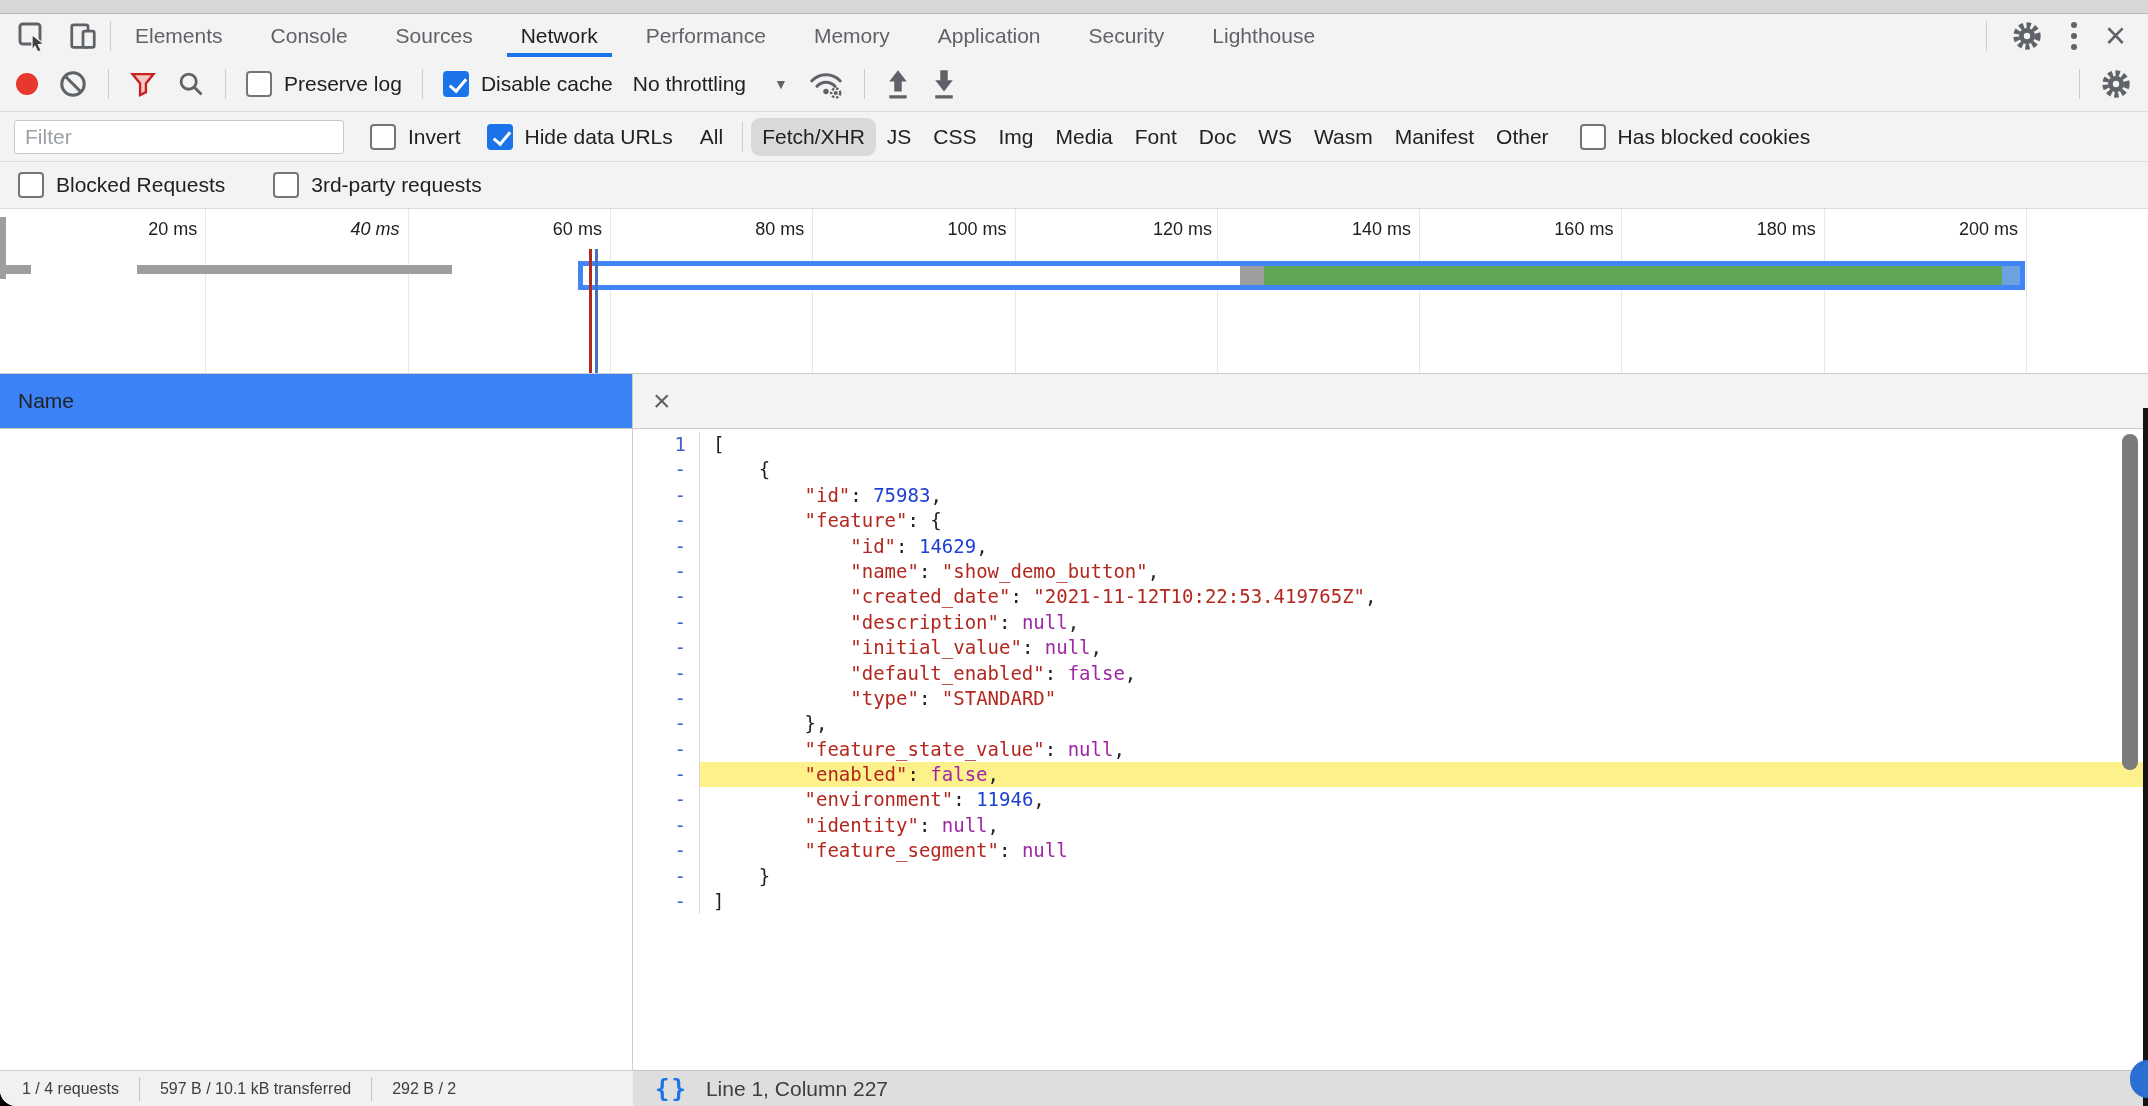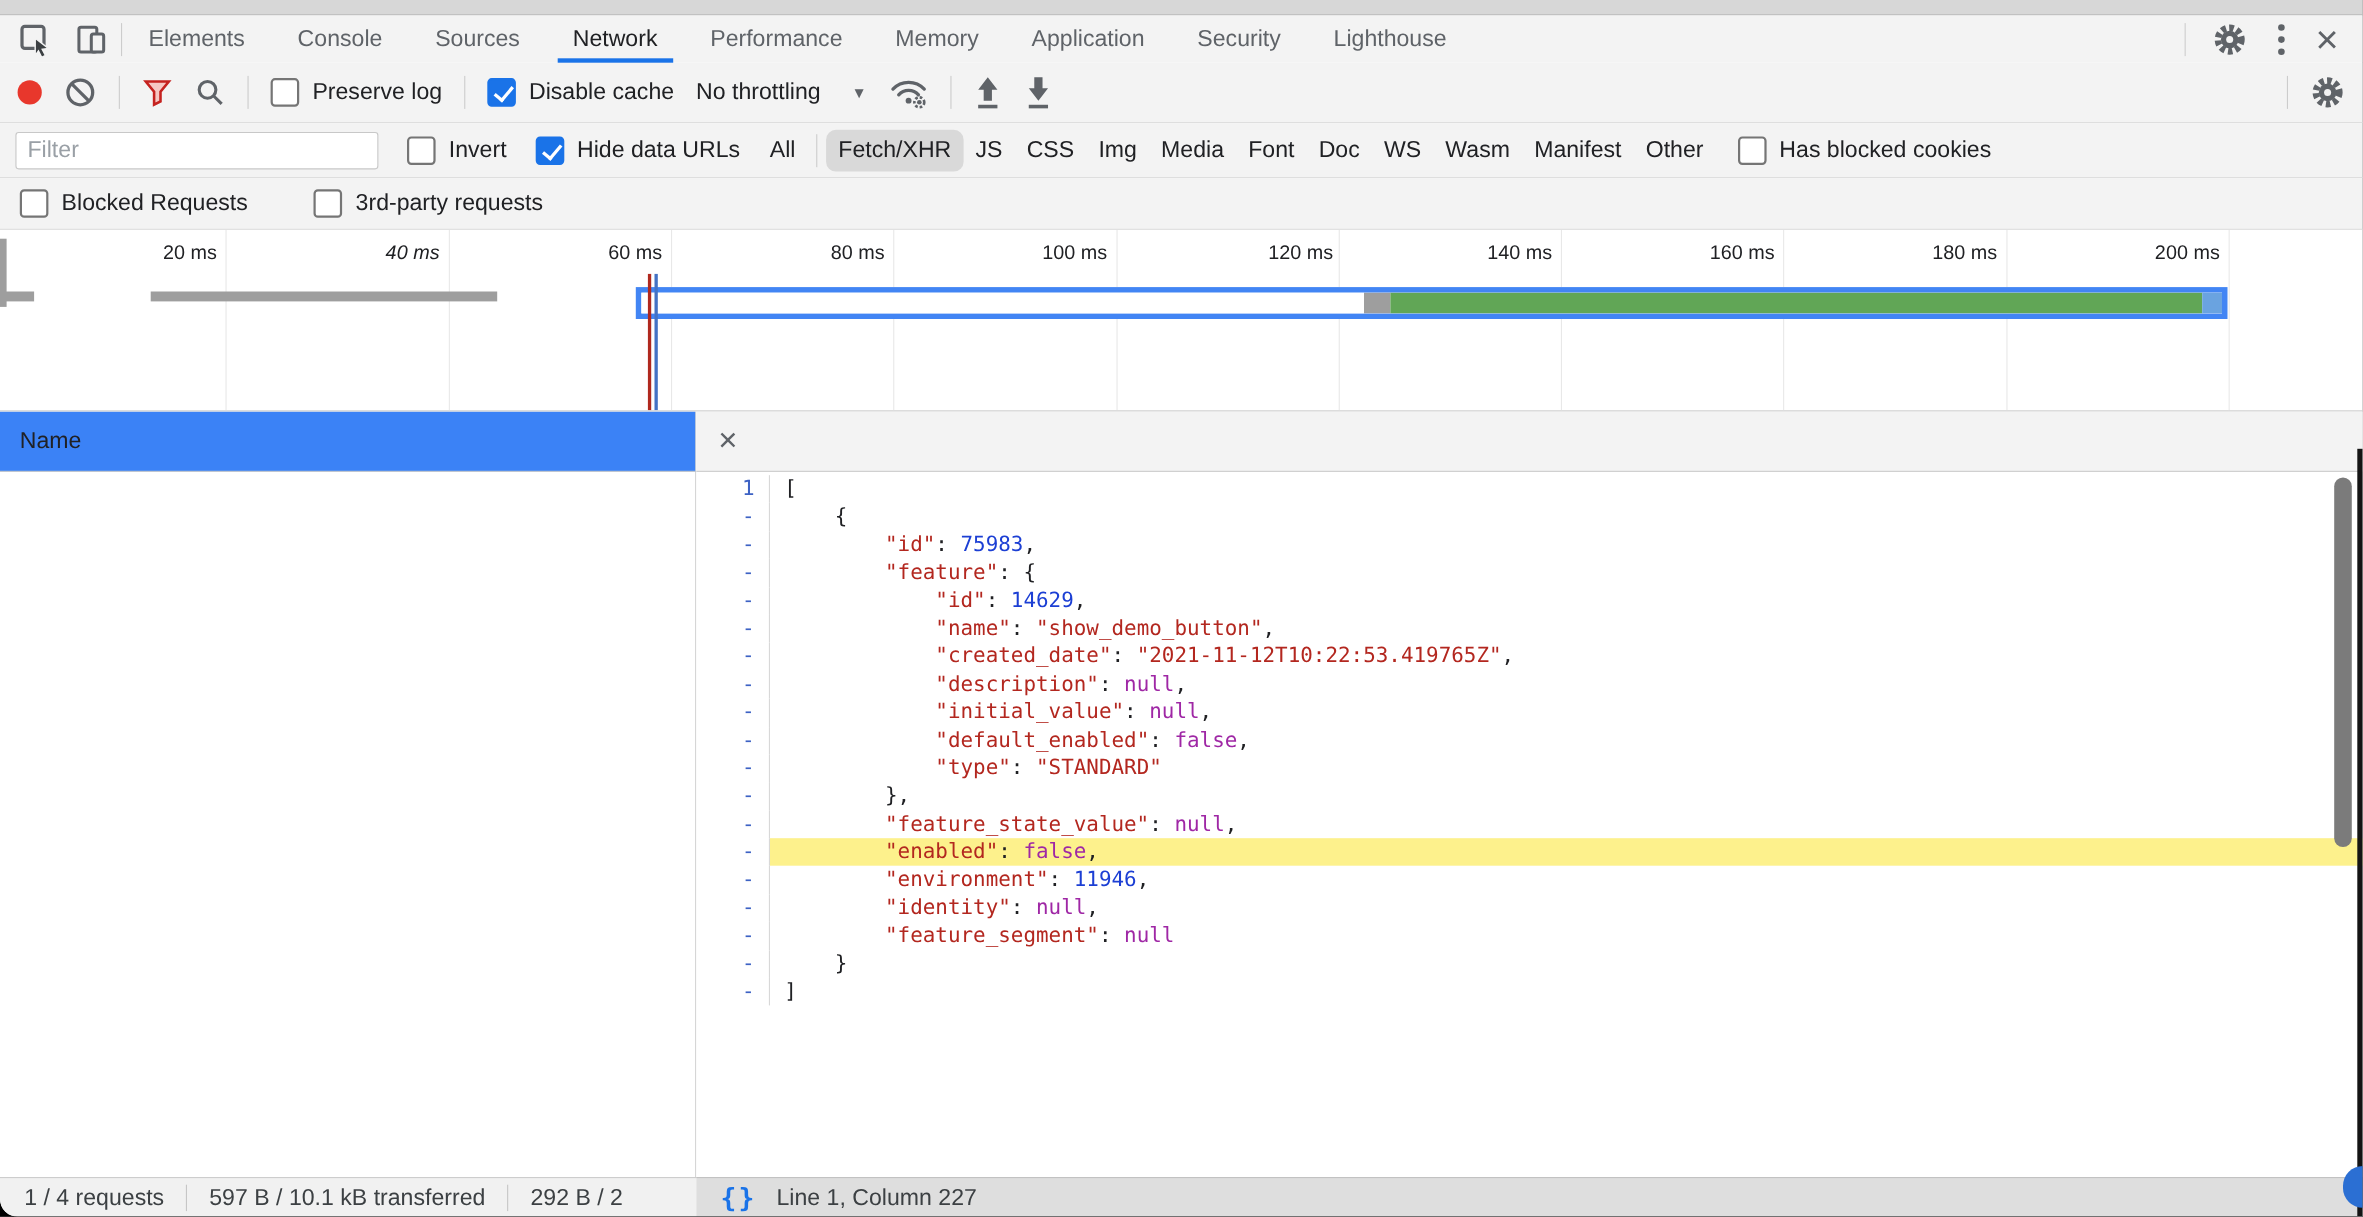--- a/index.html
+++ b/index.html
@@ -41,21 +41,21 @@
   .filter-input { width:330px; height:34px; border:1px solid #c8c8c8; border-radius:3px; padding:0 10px;
                   font-size:21px; color:#202124; background:#fff; outline:none; font-family:"Liberation Sans",sans-serif; }
   .filter-input::placeholder { color:#9aa0a6; }
   .filterbar .cb-row { margin-left:26px; }
   .type-list { display:flex; align-items:center; margin-left:16px; }
   .pill { font-size:21px; color:#202124; padding:7px 11px; border-radius:9px; white-space:nowrap; }
   .pill.sel { background:#d9d9d9; }
   .type-div { width:1px; height:30px; background:#ccc; margin:0 8px; }
 
   
-  .optionsbar { height:47px; background:#f3f3f3; border-bottom:1px solid #dcdcdc; display:flex; align-items:center; padding:0 18px; gap:60px; flex:none; }
+  .optionsbar { height:47px; background:#f3f3f3; border-bottom:1px solid #dcdcdc; display:flex; align-items:center; padding:0 18px; gap:48px; flex:none; }
 
   
   .timeline { height:165px; background:#fff; border-bottom:1px solid #cdcdcd; position:relative; flex:none; overflow:hidden; }
   .gridline { position:absolute; top:0; bottom:0; width:1px; background:#e8e8e8; }
   .tick-label { position:absolute; top:10px; width:110px; text-align:right; font-size:18px; color:#202124; }
   .mini-bar { position:absolute; top:56px; height:9px; background:#9e9e9e; }
   .left-edge-bar { position:absolute; left:0; top:8px; width:6px; height:62px; background:#9e9e9e; }
   .req-bar { position:absolute; top:52px; height:29px; border:5px solid #4285f4; background:#fff; display:flex; overflow:hidden; }
   .seg { height:100%; flex:none; }
   .event-line { position:absolute; top:40px; bottom:0; width:3px; }
@@ -81,21 +81,21 @@
   .code-line { display:flex; height:25.4px; line-height:25.4px; }
   .gut { width:67px; flex:none; text-align:right; padding-right:13px; color:#3d62c4; border-right:1px solid #d8d8d8; }
   .code-text { flex:1; white-space:pre; padding-left:13px; min-width:0; }
   .code-text.hl { background:#fdf18c; }
   .tok-p { color:#202124; } .tok-s { color:#b3271f; } .tok-n { color:#1c3fd4; } .tok-a { color:#9f27a5; }
   .code-scrollbar { position:absolute; top:5px; right:10px; width:16px; height:336px; background:#7b7b7b; border-radius:8px; }
 
   
   .statusbar { height:36px; display:flex; flex:none; }
   .status-left { width:633px; flex:none; background:#f1f1f1; border-top:1px solid #cdcdcd; display:flex; align-items:center;
-                 padding-left:22px; font-size:21px; color:#3c4043; overflow:hidden; white-space:nowrap; }
+                 padding-left:22px; font-size:16px; color:#3c4043; overflow:hidden; white-space:nowrap; }
   .s-sep { width:1px; height:24px; background:#c6c6c6; margin:0 20px; flex:none; }
   .status-right { flex:1; background:#dedede; border-top:1px solid #c2c2c2; display:flex; align-items:center;
                   padding-left:22px; gap:18px; font-size:21px; color:#3c4043; min-width:0; }
   .braces { font-family:"DejaVu Sans Mono", monospace; font-weight:bold; color:#1a73e8; font-size:24px; letter-spacing:2px; }
 
   
   .edge-strip { position:absolute; right:0; top:408px; bottom:0; width:5px; background:#141414; z-index:40; }
   .corner-blob { position:absolute; right:0; bottom:8px; width:18px; height:38px; background:#2b6fd3; border-radius:19px 0 0 19px; z-index:41; }
 </style>
 </head>

